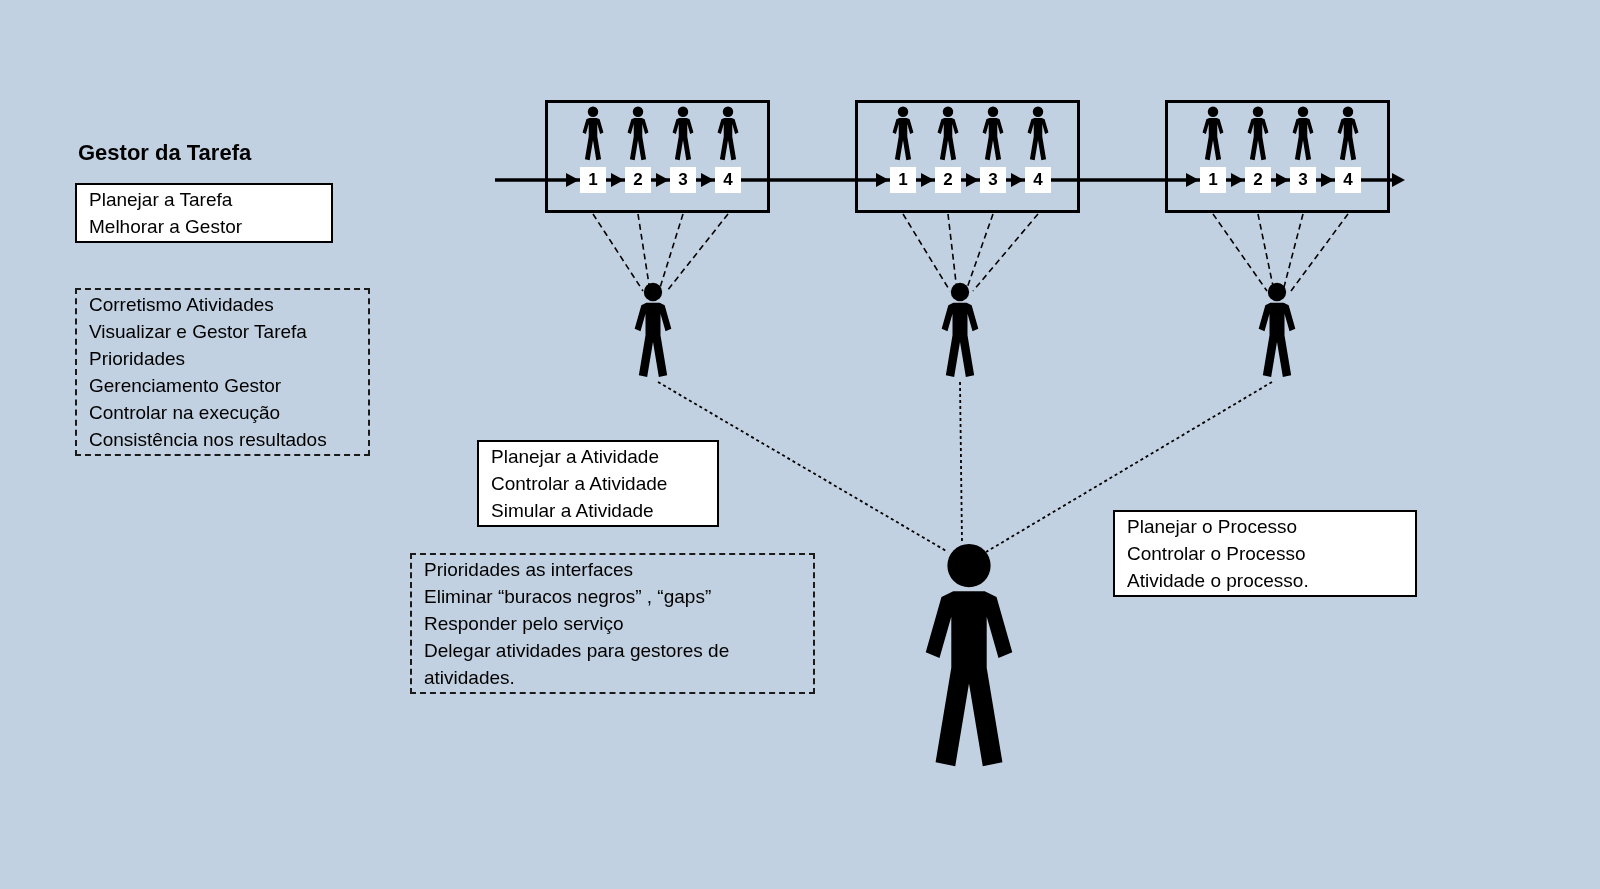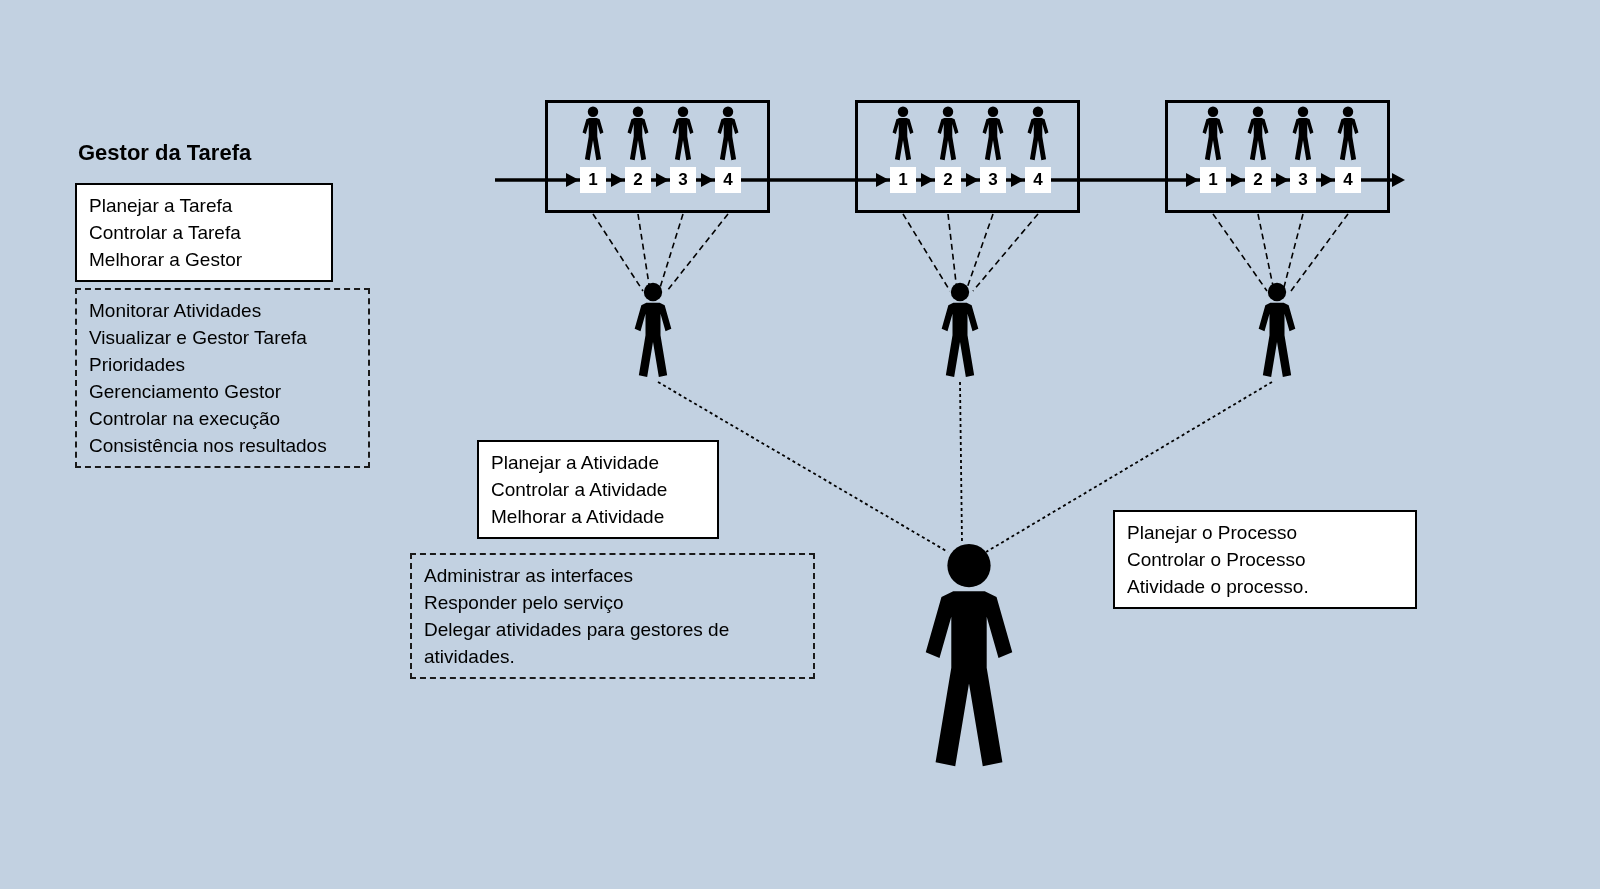--- a/index.html
+++ b/index.html
@@ -25,21 +25,21 @@
   .diagram-title {
     position:absolute;
     left:68px; top:140px;
     font-size:22px;
     font-weight:bold;
   }
   .textbox {
     position:absolute;
     font-size:19px;
     line-height:27px;
-    padding:7px 12px;
+    padding:1px 12px;
   }
   .textbox.solid {
     background:#ffffff;
     border:2px solid #000;
   }
   .textbox.dashed {
     background:transparent;
     border:2px dashed #1a1a1a;
   }
   .group-box {
@@ -119,26 +119,25 @@
       <line x1="648" y1="382" x2="938" y2="552"></line>
       <line x1="950" y1="382" x2="952" y2="543"></line>
       <line x1="1262" y1="382" x2="976" y2="552"></line>
     </g>
   </svg>
 
   <div class="diagram-title">Gestor da Tarefa</div>
 
   <div class="textbox solid" style="left:65px; top:183px; width:258px;">
     <div>Planejar a Tarefa</div>
-    <div>Controlar a Tarefa</div>
     <div>Melhorar a Gestor</div>
   </div>
 
   <div class="textbox dashed" style="left:65px; top:288px; width:295px;">
-    <div>Monitorar Atividades</div>
+    <div>Corretismo Atividades</div>
     <div>Visualizar e Gestor Tarefa</div>
     <div>Prioridades</div>
     <div>Gerenciamento Gestor</div>
     <div>Controlar na execução</div>
     <div>Consistência nos resultados</div>
   </div>
 
   <div class="group-box" style="left:535px;">
     <svg class="person worker" style="left:30px" viewBox="0 0 60 120">
         <use href="#person"></use>
@@ -202,25 +201,26 @@
   <svg class="person manager" style="left:924px" viewBox="0 0 60 120">
       <use href="#person"></use>
     </svg>
   <svg class="person manager" style="left:1241px" viewBox="0 0 60 120">
       <use href="#person"></use>
     </svg>
 
   <div class="textbox solid" style="left:467px; top:440px; width:242px;">
     <div>Planejar a Atividade</div>
     <div>Controlar a Atividade</div>
-    <div>Melhorar a Atividade</div>
+    <div>Simular a Atividade</div>
   </div>
 
   <div class="textbox dashed" style="left:400px; top:553px; width:405px;">
-    <div>Administrar as interfaces</div>
+    <div>Prioridades as interfaces</div>
+    <div>Eliminar “buracos negros” , “gaps”</div>
     <div>Responder pelo serviço</div>
     <div>Delegar atividades para gestores de atividades.</div>
   </div>
 
   <svg class="person big" viewBox="0 0 60 120">
       <use href="#person"></use>
     </svg>
 
   <div class="textbox solid" style="left:1103px; top:510px; width:304px;">
     <div>Planejar o Processo</div>

